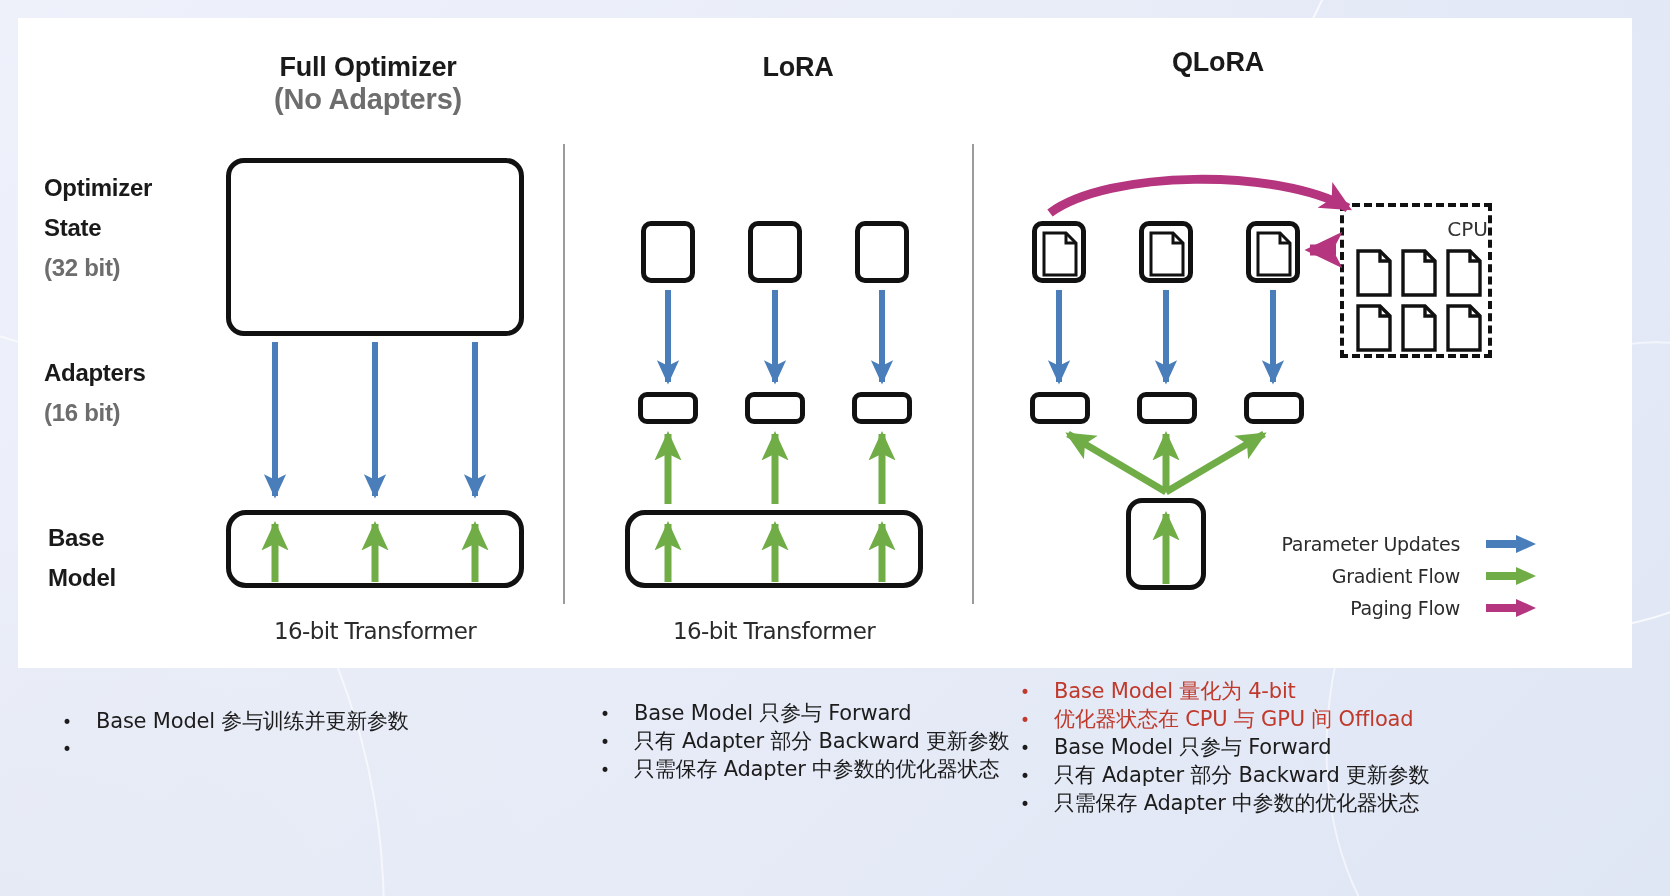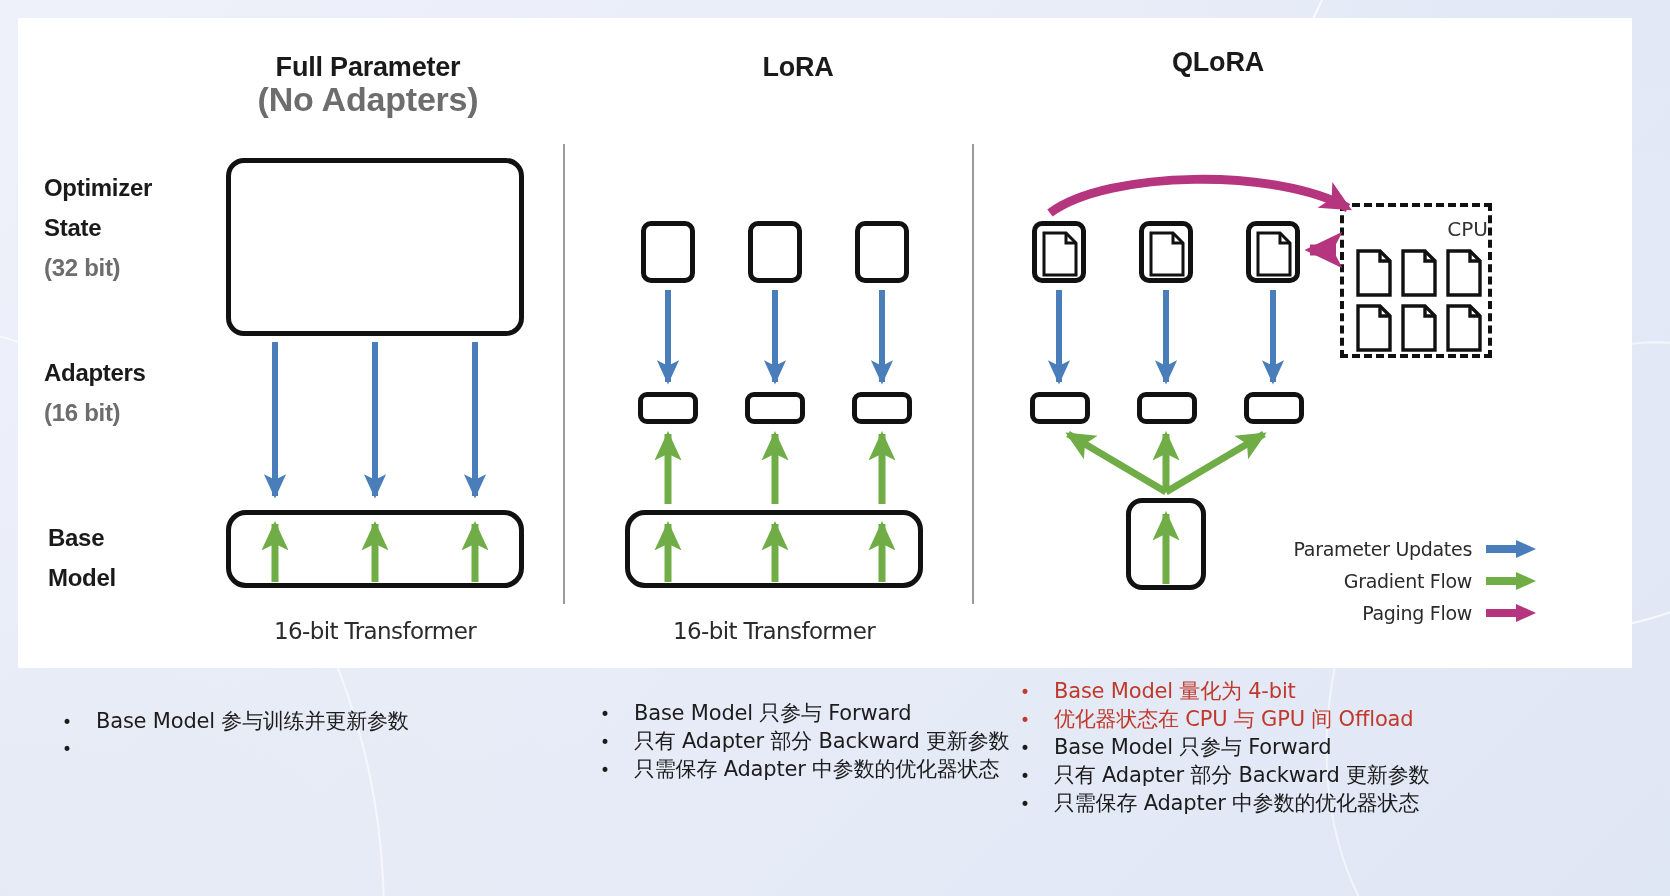--- a/index.html
+++ b/index.html
@@ -33,21 +33,21 @@
     width: 1614px; height: 650px;
     background: #ffffff;
   }
 
   .col-title {
     position: absolute; text-align: center;
     font-weight: bold; color: #1a1a1a;
     letter-spacing: -0.2px;
   }
   .col-title .main { display:block; font-size: 27px; line-height: 30px; }
-  .col-title .sub  { display:block; font-size: 34px; line-height: 34px; color: #6d6d6d; }
+  .col-title .sub  { display:block; font-size: 29px; line-height: 34px; color: #6d6d6d; }
 
   .row-label {
     position: absolute; font-weight: bold; color: #1a1a1a;
     font-size: 24px; line-height: 40px; letter-spacing: -0.3px;
   }
   .row-label .dim { color: #6d6d6d; }
 
   .divider { position: absolute; width: 2px; background: #9b9b9b; }
 
   
@@ -67,22 +67,22 @@
   }
 
   .caption {
     position: absolute; text-align: center; font-size: 23px; color: #2b2b2b;
     font-family: "DejaVu Sans", sans-serif; letter-spacing: -0.6px;
   }
 
   
   .legend { position: absolute; }
   .legend-row {
-    display: flex; align-items: center; justify-content: flex-end;
-    gap: 14px; height: 32px;
+    display: flex; align-items: flex-start; justify-content: flex-end;
+    gap: 26px; height: 32px;
   }
   .legend-row span.lbl {
     font-size: 19px; color: #2b2b2b; font-family: "DejaVu Sans", sans-serif;
     letter-spacing: -0.3px; white-space: nowrap;
   }
 
   svg.overlay { position: absolute; left:0; top:0; width: 1614px; height: 650px; pointer-events:none; }
 
   
   #bullets { position: absolute; left: 0; top: 690px; width: 1670px; height: 206px; }
@@ -96,21 +96,21 @@
 </head>
 <body>
 
 <div class="bg-swoosh sw1"></div>
 <div class="bg-swoosh sw2"></div>
 <div class="bg-swoosh sw3"></div>
 
 <div id="figure-card">
 
   <div class="col-title" style="left:180px; top:34px; width:340px;">
-    <span class="main">Full Parameter</span>
+    <span class="main">Full Optimizer</span>
     <span class="sub">(No Adapters)</span>
   </div>
   <div class="col-title" style="left:610px; top:34px; width:340px;">
     <span class="main">LoRA</span>
   </div>
   <div class="col-title" style="left:1030px; top:29px; width:340px;">
     <span class="main">QLoRA</span>
   </div>
 
   <div class="row-label" style="left:26px; top:150px;">

